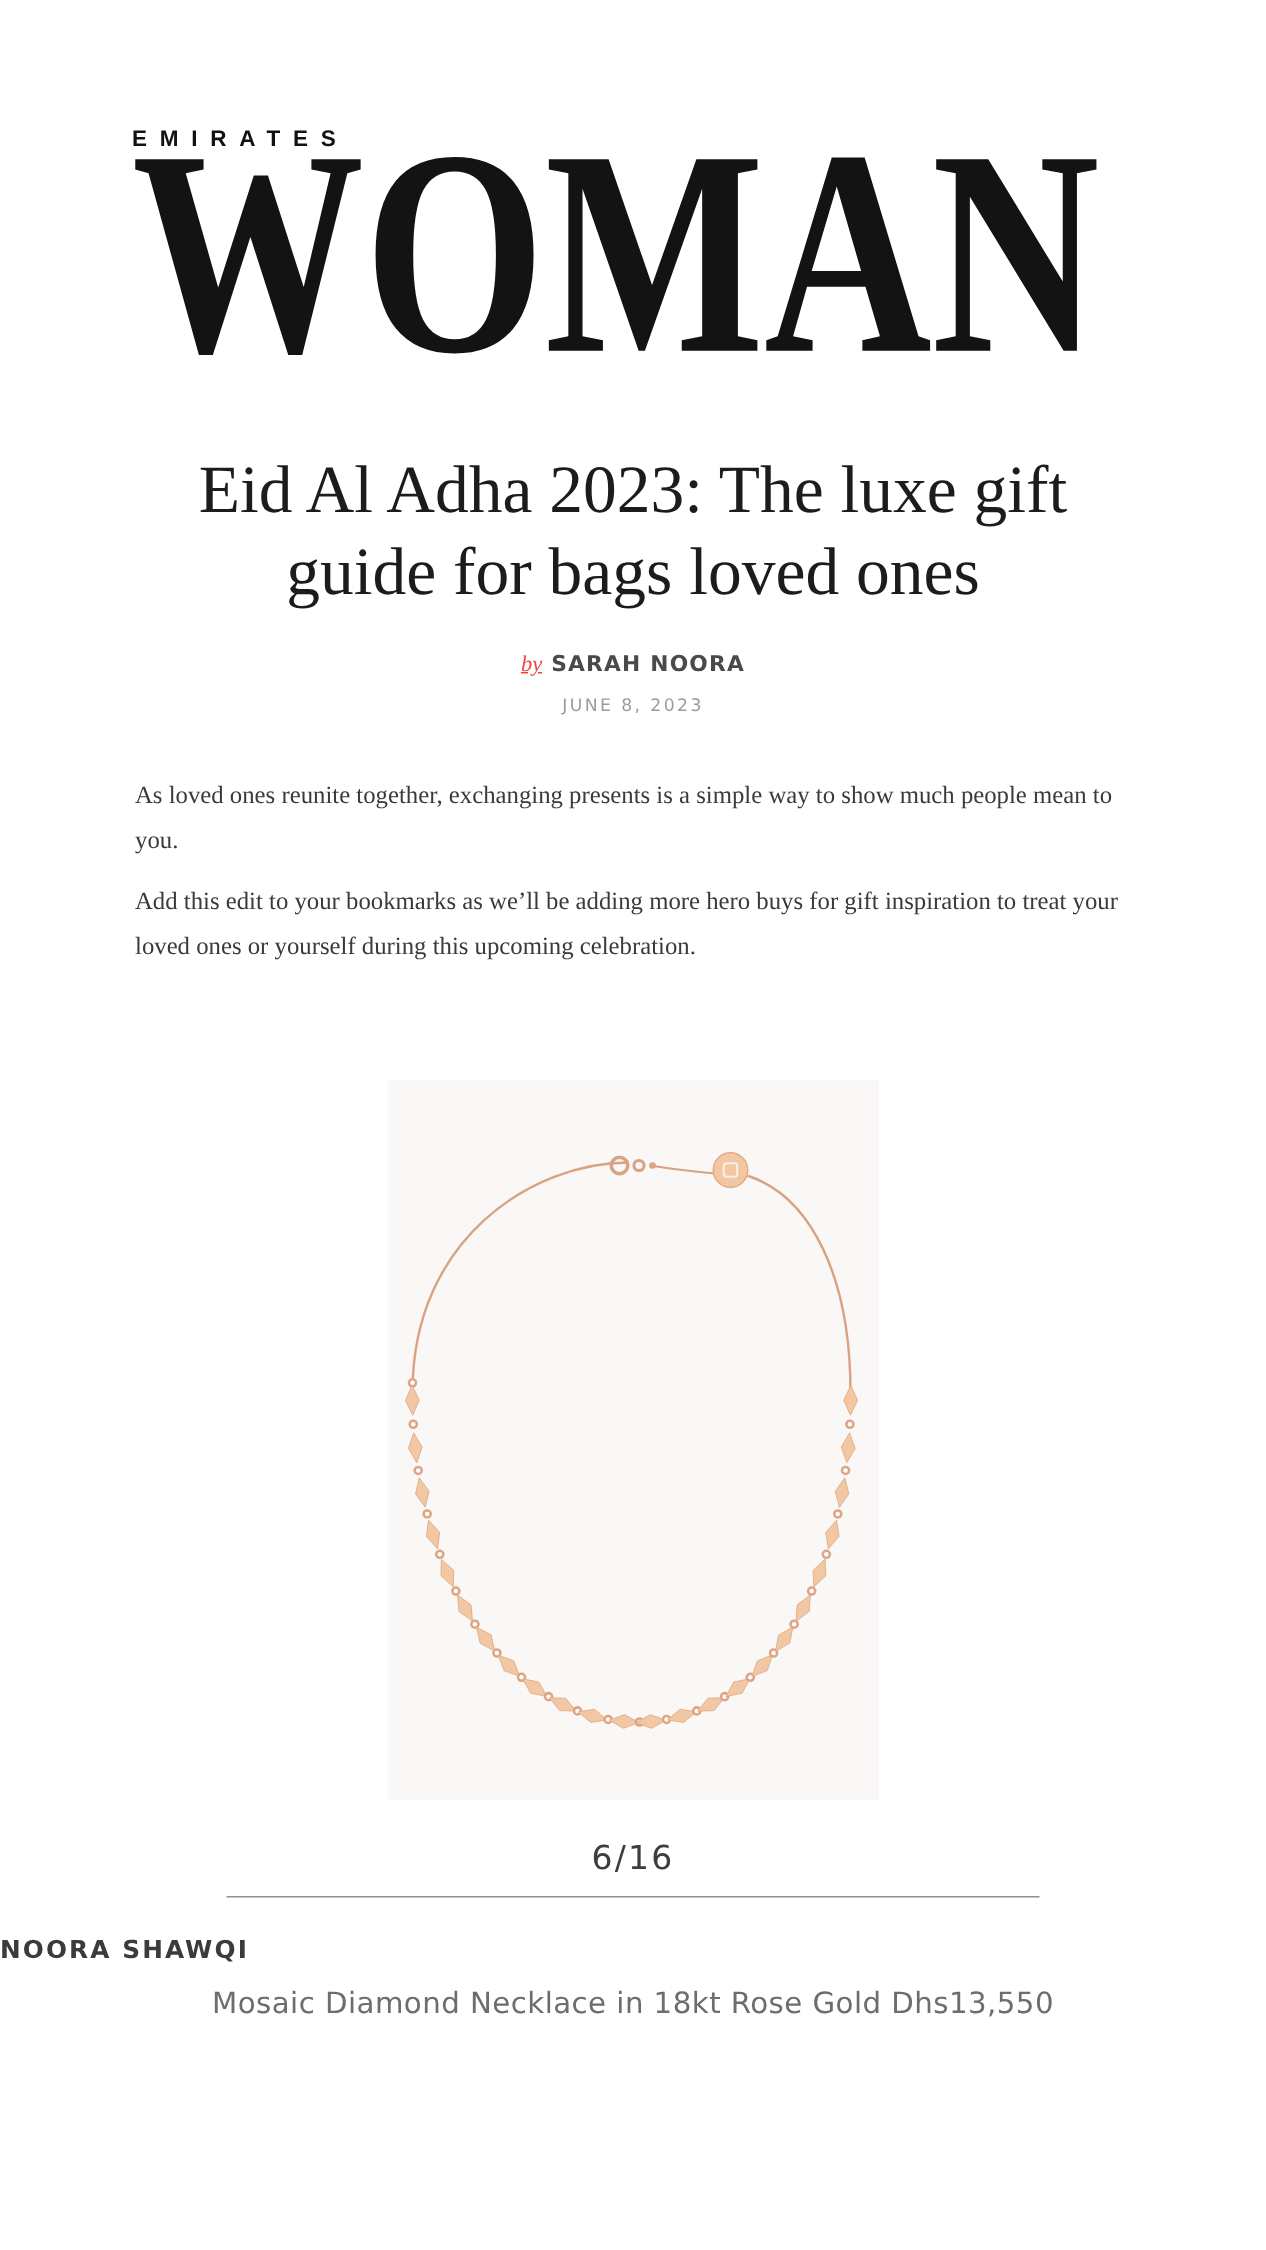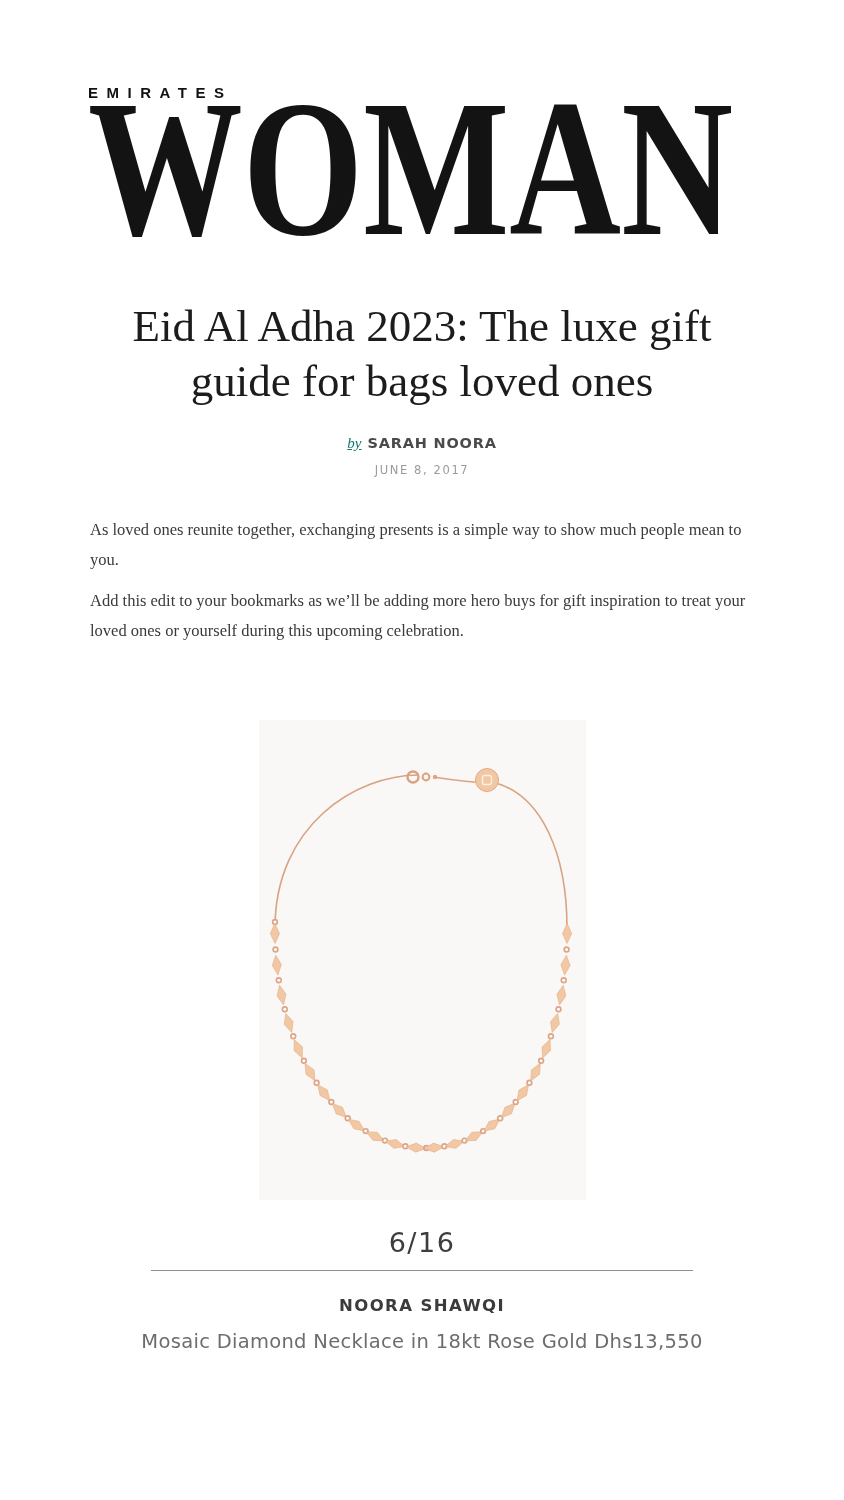--- a/index.html
+++ b/index.html
@@ -18,21 +18,21 @@
   .wordmark{ display:block; margin-top:2px; }
   .wordmark text{
     font-family:"Liberation Serif", serif; font-weight:700; fill:#131313;
   }
   
   .headline{
     margin:50px 80px 0; text-align:center;
     font-size:45px; line-height:1.22; font-weight:400; color:#1c1c1c;
   }
   .byline{ margin-top:26px; text-align:center; font-size:15px; }
-  .byline .prefix{ font-style:italic; color:#0f766e; margin-right:6px;text-decoration:underline; }
+  .byline .prefix{ font-style:italic; color:#ef4444; margin-right:6px;text-decoration:underline; }
   .byline .author{
     font-family:"DejaVu Sans","Liberation Sans",sans-serif; font-weight:700;
     font-size:14.5px; letter-spacing:0.8px; color:#4a4a4a; text-decoration:none; cursor:pointer;
   }
   .pub-date{
     margin-top:11px; text-align:center;
     font-family:"DejaVu Sans","Liberation Sans",sans-serif;
     font-size:11.5px; letter-spacing:1.6px; color:#9b9b9b;
   }
   
@@ -43,28 +43,28 @@
   .body-copy p.gap{ margin-top:21px; }
   
   .slide{ margin-top:74px; }
   .product-image{
     width:327px; height:480px; margin:0 auto;
     background:#f9f8f6; cursor:pointer;
   }
   .pagination{
     margin-top:27px; text-align:center;
     font-family:"DejaVu Sans","Liberation Sans",sans-serif;
-    font-size:27px; letter-spacing:1.5px; color:#3d3d3d;
+    font-size:22px; letter-spacing:1.5px; color:#3d3d3d;
   }
   .caption-divider{
     border:none; border-top:1px solid #8f8f8f;
     width:542px; margin:12px auto 0;
   }
   .brand{
-    margin-top:25px; text-align:center;
+    margin-top:25px; text-align:left;
     font-family:"DejaVu Sans","Liberation Sans",sans-serif; font-weight:700;
     font-size:16.5px; letter-spacing:1.4px; color:#3b3b3b;
   }
   .caption{
     margin-top:15px; text-align:center;
     font-family:"DejaVu Sans","Liberation Sans",sans-serif;
     font-size:19.5px; letter-spacing:0.3px; color:#6d6d6d;
   }
 </style>
 </head>
@@ -79,21 +79,21 @@
         <text id="wordmark-text" x="0" y="65" font-size="100" textLength="645" lengthAdjust="spacingAndGlyphs">WOMAN</text>
       </g>
     </svg>
   </header>
 
   <h1 class="headline">Eid Al Adha 2023: The luxe gift guide for bags loved ones</h1>
 
   <div class="byline">
     <span class="prefix">by</span><a class="author">SARAH NOORA</a>
   </div>
-  <div class="pub-date">JUNE 8, 2017</div>
+  <div class="pub-date">JUNE 8, 2023</div>
 
   <section class="body-copy">
     <p>As loved ones reunite together, exchanging presents is a simple way to show much people mean to you.</p>
     <p>Add this edit to your bookmarks as we’ll be adding more hero buys for gift inspiration to treat your loved ones or yourself during this upcoming celebration.</p>
   </section>
 
   <figure class="slide">
     <div class="product-image" style="background: rgb(249, 248, 246);">
       <svg id="necklace" width="327" height="480" viewBox="0 0 327 480" aria-hidden="true">
           <path d="M 16 208 C 16 106 96 55 160 55" fill="none" stroke="#d9a382" stroke-width="1.6"></path>

